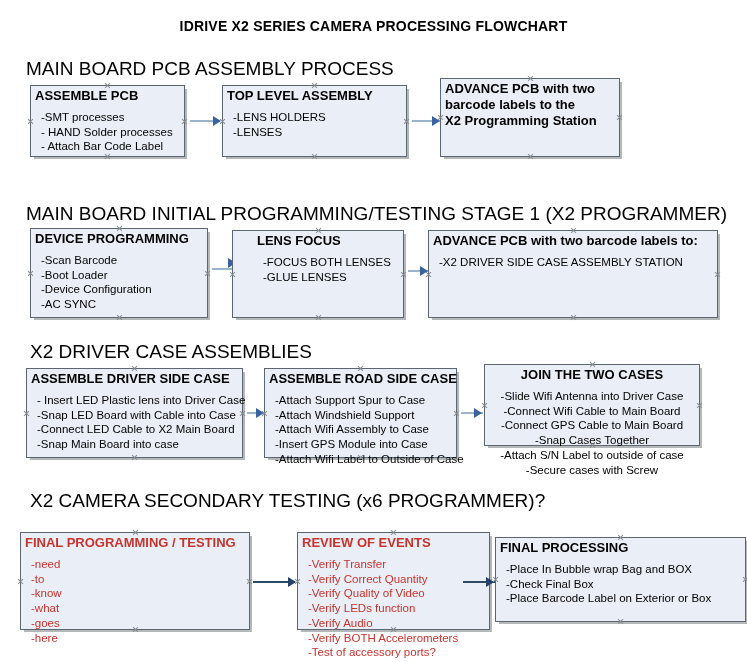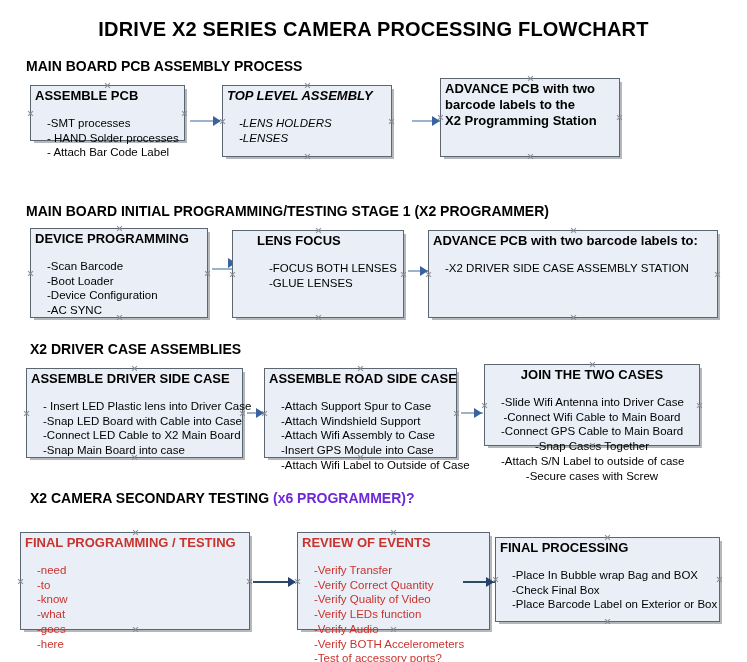--- a/index.html
+++ b/index.html
@@ -10,45 +10,45 @@
     color:#000;
     position:relative;
     overflow:hidden;
   }
   #canvas{position:absolute;left:0;top:0;width:747px;height:662px;}
 
   .title{
     position:absolute;
     width:747px;text-align:center;
     top:18px;
-    font-size:20px;font-weight:bold;letter-spacing:.2px;
+    font-size:14px;font-weight:bold;letter-spacing:.2px;
   }
   .section-head{
     position:absolute;
-    font-size:14px;font-weight:bold;
+    font-size:19px;font-weight:normal;
     white-space:nowrap;
   }
-  .section-head .red{color:#6d28d9;}
+  .section-head .red{color:#000000;}
 
   
   .box{
     position:absolute;
     background:#eaeff7;
     border:1px solid #5c6670;
     box-shadow:3px 3px 0 -1px rgba(120,125,130,.55);
     box-sizing:border-box;
     padding:3px 4px 2px 4px;
     overflow:visible;
   }
   .box .bx-title{
     font-size:13px;font-weight:bold;line-height:1.15;
     margin-bottom:1px;
     white-space:nowrap;
   }
-  .box ul{list-style:none;margin:12px;padding:0;}
+  .box ul{list-style:none;margin:6px;padding:0;}
   .box li{
     font-size:11.5px;line-height:1.28;white-space:nowrap;
   }
   .box.red .bx-title,.box.red li{color:#c00000;}
   .box.red .bx-title{color:#c9332e;}
   .box.red li{color:#c9332e;}
 
   
   .h{position:absolute;width:7px;height:7px;pointer-events:none;}
   .h:before,.h:after{
@@ -77,37 +77,37 @@
 <body>
 
 <div id="canvas">
 
   <div class="title">IDRIVE X2  SERIES CAMERA PROCESSING FLOWCHART</div>
 
   <div class="section-head" style="left:26px;top:58px;">
     <span>MAIN BOARD PCB ASSEMBLY PROCESS</span>
   </div>
 
-  <div class="box" style="left:30px;top:85px;width:155px;height:56px;">
+  <div class="box" style="left:30px;top:85px;width:155px;height:72px;">
     <div class="bx-title">ASSEMBLE PCB</div>
     <ul>
       <li> -SMT processes</li>
       <li>- HAND Solder processes</li>
       <li>- Attach Bar Code Label</li>
     </ul>
     <span class="h t"></span>
     <span class="h b"></span>
     <span class="h l"></span>
     <span class="h r"></span>
   </div>
 
   <div class="conn" style="left:190px;top:120px;width:30px;"></div>
   <div class="arrow" style="left:213px;top:116px;"></div>
 
-  <div class="box" style="left:222px;top:85px;width:170px;height:72px;font-style:italic;">
+  <div class="box" style="left:222px;top:85px;width:185px;height:72px;">
     <div class="bx-title">TOP LEVEL ASSEMBLY</div>
     <ul>
       <li>-LENS HOLDERS</li>
       <li>-LENSES</li>
     </ul>
     <span class="h t"></span>
     <span class="h b"></span>
     <span class="h l"></span>
     <span class="h r"></span>
   </div>
@@ -264,21 +264,21 @@
     </ul>
     <span class="h t"></span>
     <span class="h b"></span>
     <span class="h l"></span>
     <span class="h r"></span>
   </div>
 
   <div class="conn dark" style="left:463px;top:581px;width:32px;"></div>
   <div class="arrow dark" style="left:486px;top:577px;"></div>
 
-  <div class="box" style="left:495px;top:537px;width:225px;height:85px;">
+  <div class="box" style="left:495px;top:537px;width:251px;height:85px;">
     <div class="bx-title">FINAL PROCESSING</div>
     <ul>
       <li>-Place In Bubble wrap Bag and BOX</li>
       <li> -Check Final Box</li>
       <li>-Place Barcode Label on Exterior or Box</li>
     </ul>
     <span class="h t"></span>
     <span class="h b"></span>
     <span class="h l"></span>
     <span class="h r"></span>

